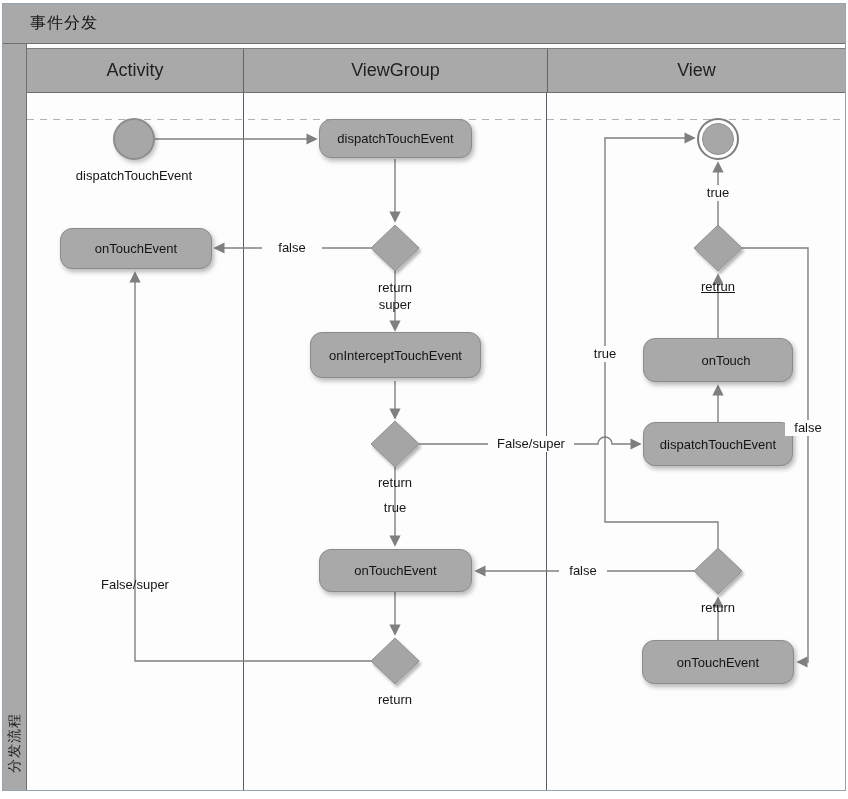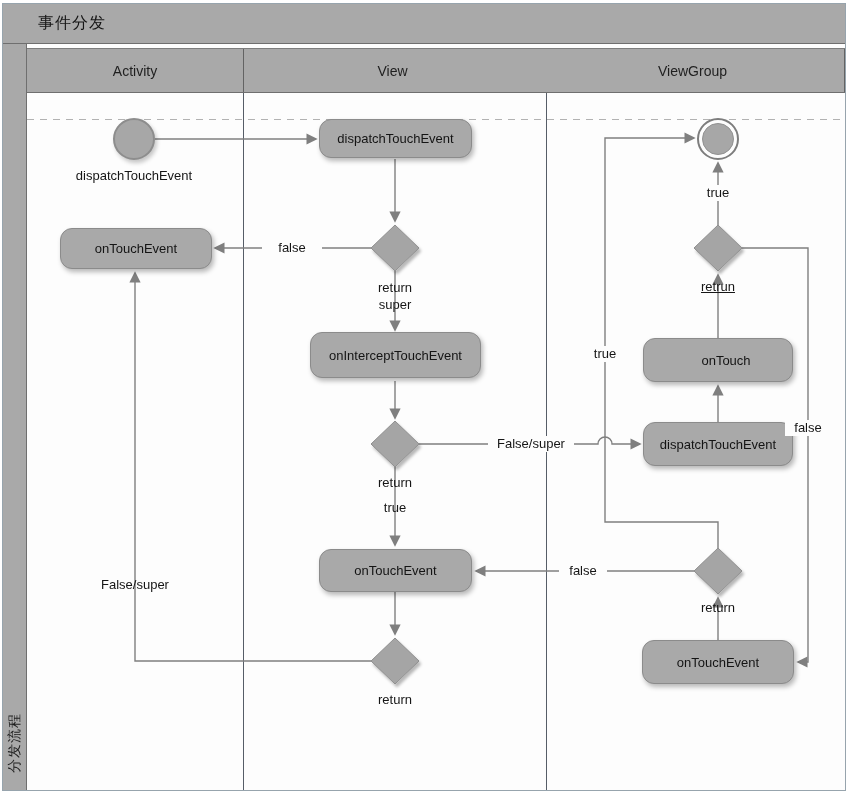--- a/index.html
+++ b/index.html
@@ -7,42 +7,42 @@
   body { font-family: "Liberation Sans", "DejaVu Sans", sans-serif; position: relative; }
 
   .frame {
     position: absolute; left: 2px; top: 3px; width: 844px; height: 788px;
     border: 1px solid #97a4ad; background: #fdfdfd;
   }
 
   .title-bar {
     position: absolute; left: 3px; top: 4px; width: 842px; height: 40px;
     background: #a9a9a9; border-bottom: 1px solid #6f6f6f;
-    display: flex; align-items: center; padding-left: 35px;
+    display: flex; align-items: center; padding-left: 27px;
     font-size: 16px; color: #161616; letter-spacing: 1px; z-index: 5;
   }
 
   .side-strip {
     position: absolute; left: 3px; top: 44px; width: 24px; height: 746px;
     background: #a9a9a9; border-right: 1px solid #6f6f6f; z-index: 5;
   }
   .side-strip .rot {
     position: absolute; bottom: 38px; left: 50%;
     transform: translateX(-50%) rotate(-90deg);
     white-space: nowrap; font-size: 14px; color: #1d1d1d; letter-spacing: 1px;
   }
 
   .lane-headers {
     position: absolute; left: 27px; top: 48px; width: 818px; height: 45px;
     display: flex; z-index: 5;
     border-top: 1px solid #7d7d7d; border-bottom: 1px solid #6f6f6f;
   }
   .lane-header {
     background: #a9a9a9; display: flex; align-items: center; justify-content: center;
-    font-size: 14px; color: #1f1f1f;
+    font-size: 18px; color: #1f1f1f;
   }
   .lane-header.h1 { width: 217px; border-right: 1px solid #636363; }
   .lane-header.h2 { width: 304px; border-right: 1px solid #636363; }
   .lane-header.h3 { width: 297px; }
 
   .lane-line { position: absolute; top: 93px; width: 1px; height: 697px; background: #565d67; z-index: 0; }
   .lane-line.l1 { left: 243px; }
   .lane-line.l2 { left: 546px; }
 
   .phase-line {
@@ -109,22 +109,22 @@
 <div class="title-bar">
   <span>事件分发</span>
 </div>
 
 <div class="side-strip">
   <span class="rot">分发流程</span>
 </div>
 
 <div class="lane-headers">
   <div class="lane-header h1">Activity</div>
+  <div class="lane-header h2">ViewGroup</div>
   <div class="lane-header h3">View</div>
-  <div class="lane-header h2">ViewGroup</div>
 </div>
 
 <div class="lane-line l1"></div>
 <div class="lane-line l2"></div>
 <div class="phase-line"></div>
 
 <svg class="wires" width="848" height="799" viewBox="0 0 848 799">
   <defs>
     <marker id="arrow" viewBox="0 0 10 10" refX="8.5" refY="5" markerWidth="8.5" markerHeight="8" orient="auto-start-reverse">
       <path d="M0,0 L10,5 L0,10 z" fill="#7f7f7f"></path>

